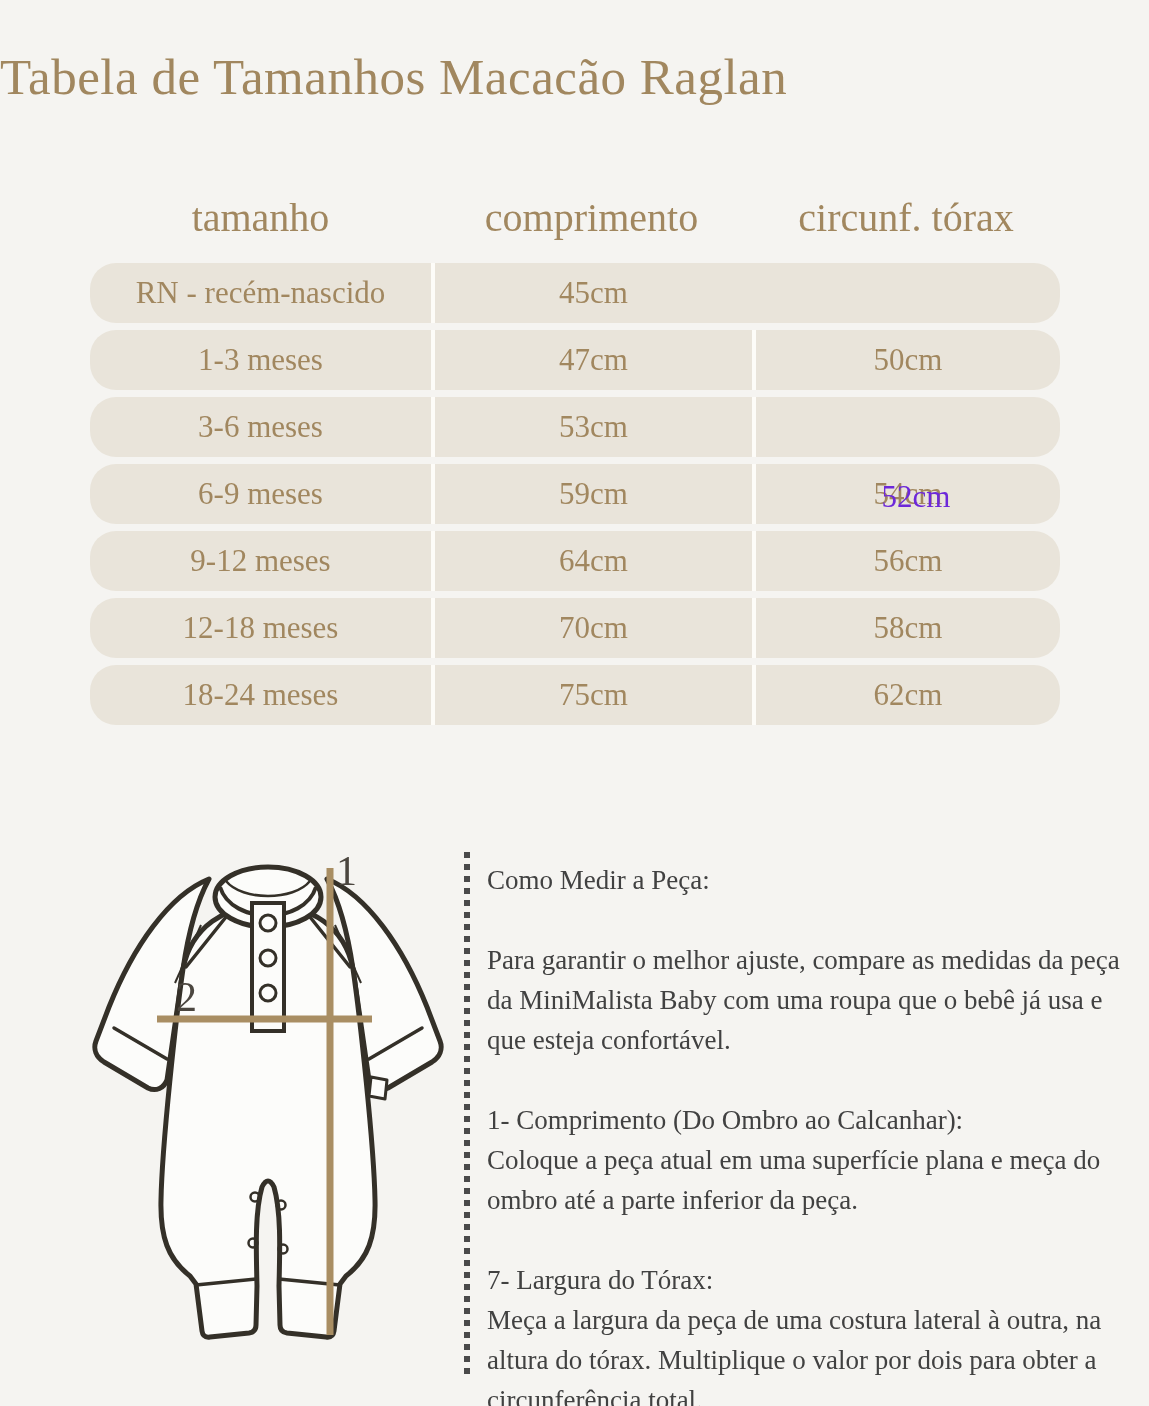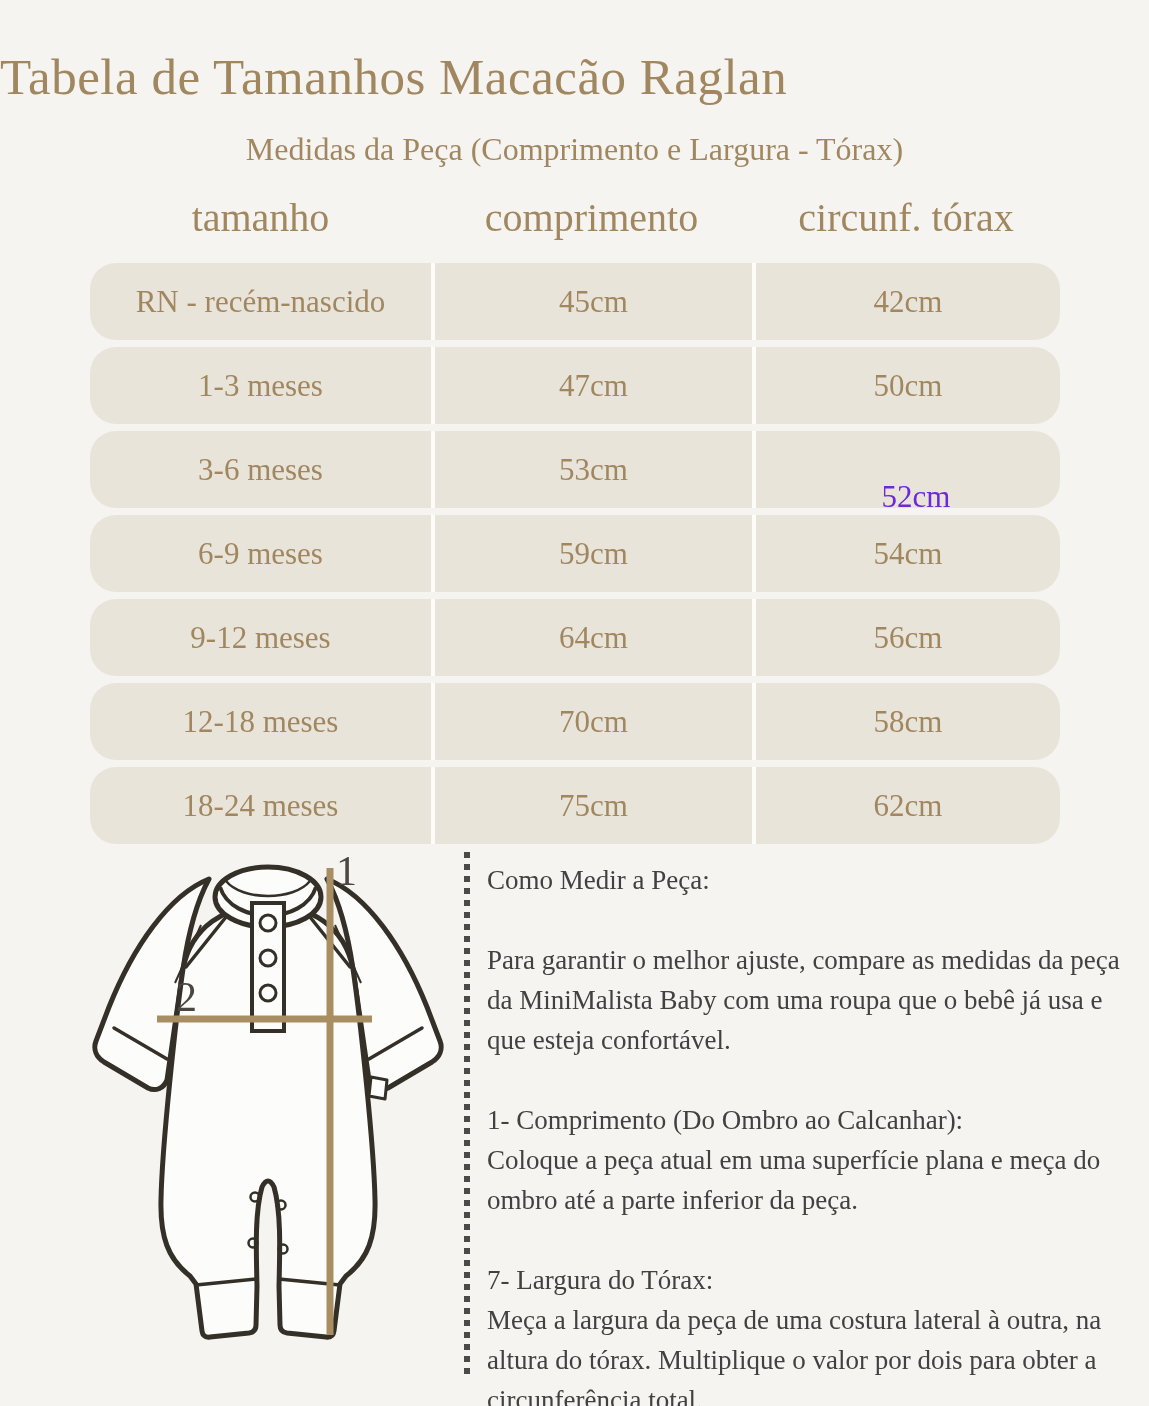--- a/index.html
+++ b/index.html
@@ -12,21 +12,21 @@
          font-size:51px;color:#a1875f;letter-spacing:0.5px;}
   .subtitle{position:absolute;top:131px;left:0;width:1149px;text-align:center;
          font-size:32px;color:#a1875f;}
 
   
   .colhead{position:absolute;top:194px;left:90px;width:970px;display:flex;
          font-size:40px;color:#a1875f;}
   .colhead .c{display:flex;align-items:center;justify-content:center;}
   .c1{width:341px;text-align:center;}.c2{width:321px;}.c3{width:308px;}
   .size-table{position:absolute;top:263px;left:90px;width:970px;}
-  .row{height:77px;margin-bottom:7px;background:#e9e4da;border-radius:26px;
+  .row{height:60px;margin-bottom:7px;background:#e9e4da;border-radius:26px;
        display:flex;overflow:hidden;}
   .row .cell{display:flex;align-items:center;justify-content:center;height:100%;
        font-size:31px;color:#a1875f;}
   .row .cell + .cell{border-left:4px solid #fdfcf8;}
   .floating-val{position:absolute;top:479px;left:762px;width:308px;text-align:center;
        font-size:31px;color:#6d28d9;}
 
   
   .diagram{position:absolute;top:845px;left:40px;width:420px;height:555px;}
   .dotted-divider{position:absolute;top:852px;left:464px;width:6px;height:524px;
@@ -36,33 +36,31 @@
   .instructions p{margin:4px 0 40px 0;}
   .instructions .step p{margin:0;}
   .instructions .step{margin:0 0 40px 0;}
 </style>
 </head>
 <body>
 
 <div class="page">
 
   <div class="title">Tabela de Tamanhos Macacão Raglan</div>
-  <div class="subtitle">Medidas da Peça (Comprimento e Largura - Tórax)</div>
 
   <div class="colhead">
     <div class="c c1">tamanho</div>
     <div class="c c2">comprimento</div>
     <div class="c c3">circunf. tórax</div>
   </div>
 
   <div class="size-table">
     <div class="row">
       <div class="cell c1">RN - recém-nascido</div>
       <div class="cell c2">45cm</div>
-      <div class="cell c3">42cm</div>
     </div>
     <div class="row">
       <div class="cell c1">1-3 meses</div>
       <div class="cell c2">47cm</div>
       <div class="cell c3">50cm</div>
     </div>
     <div class="row">
       <div class="cell c1">3-6 meses</div>
       <div class="cell c2">53cm</div>
       <div class="cell c3"></div>

